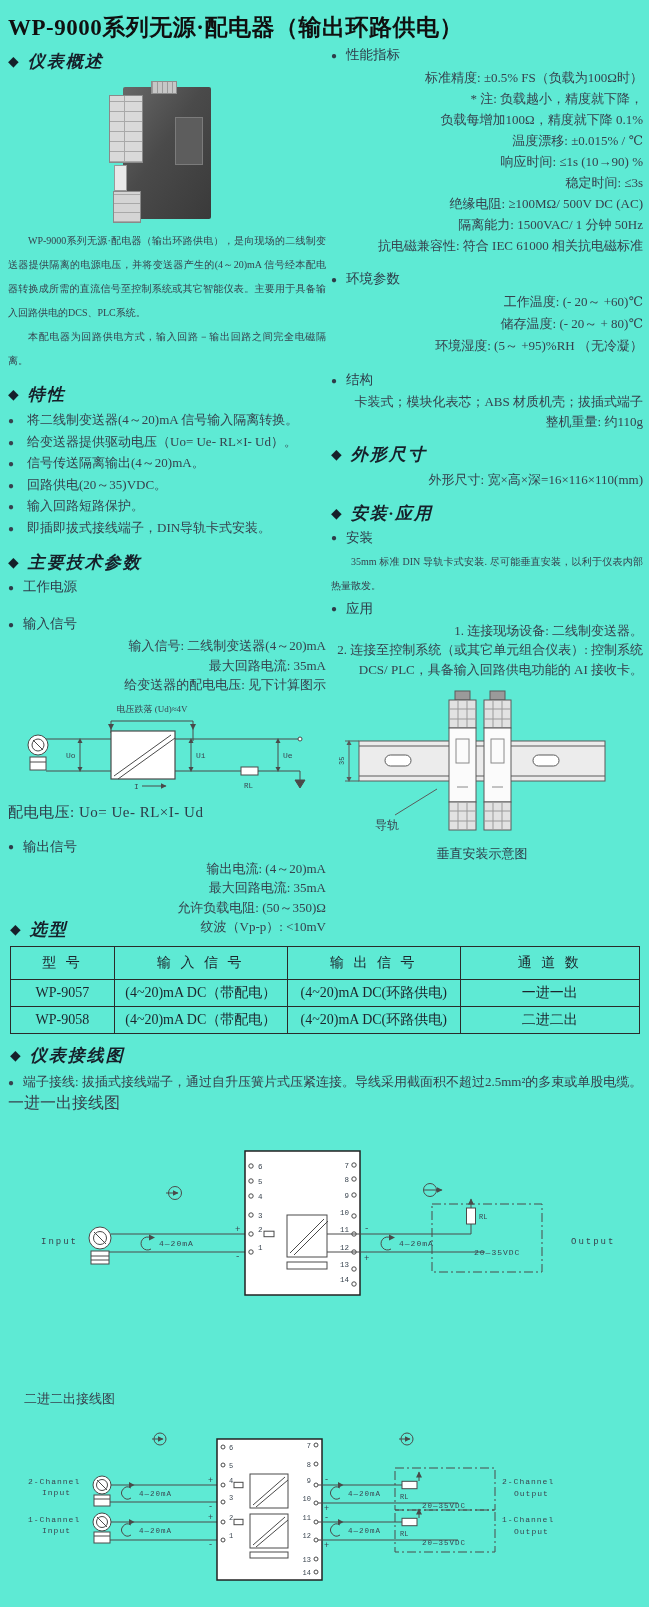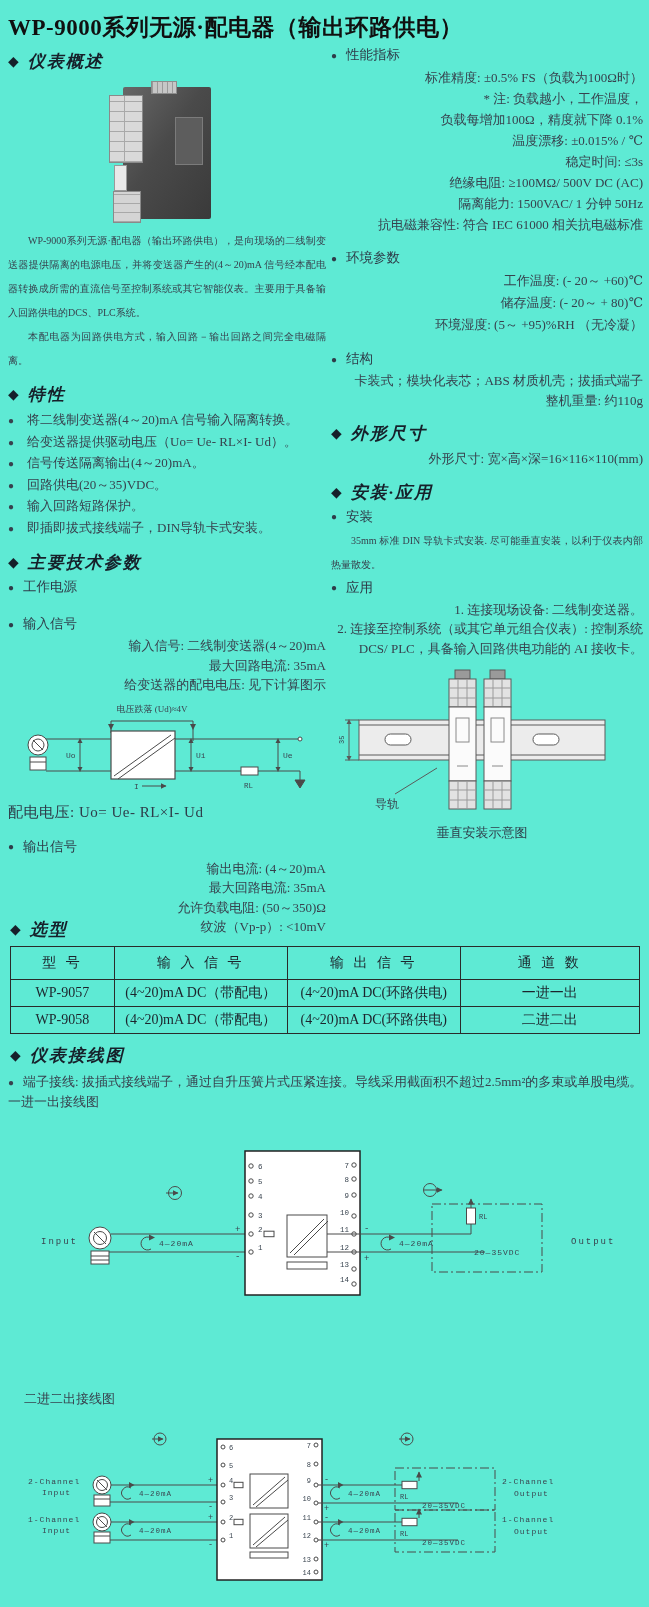--- a/index.html
+++ b/index.html
@@ -30,21 +30,21 @@
   
   .sel-head{position:absolute;left:10px;top:918px;}
   table.sel{position:absolute;left:10px;top:946px;width:630px;border-collapse:collapse;font-size:14px;color:#1c242c;}
   table.sel th,table.sel td{border:1.6px solid #2a2a2a;text-align:center;font-weight:normal;}
   table.sel th{height:30px;letter-spacing:3px;}
   table.sel td{height:24px;}
   .c1{width:16.5%;}.c2{width:27.5%;}.c3{width:27.5%;}.c4{width:28.5%;}
   .wire-head{position:absolute;left:10px;top:1044px;}
   .wire-note{position:absolute;left:8px;top:1072px;width:638px;display:flex;gap:9px;font-size:13px;line-height:19px;}
   .wire-note .b{font-size:10px;padding-top:1px;}
-  .d1-label{position:absolute;left:8px;top:1093px;font-size:13px;}
+  .d1-label{position:absolute;left:8px;top:1093px;font-size:16px;}
   .d2-label{position:absolute;left:24px;top:1390px;font-size:13px;}
   .svg-w1{position:absolute;left:25px;top:1112px;}
   .svg-w2{position:absolute;left:10px;top:1422px;}
   .din-wrap{margin-top:10px;margin-left:6px;}
   .din-cap{font-size:13px;color:#2e3c49;text-align:center;width:290px;margin-top:2px;}
   svg text{font-family:"Liberation Mono","DejaVu Sans Mono",monospace;fill:#3a4550;}
   svg .cjk{font-family:"Liberation Serif","DejaVu Serif",serif;}.gap10{height:10px;}.gap12{height:12px;}.gap14{height:14px;}
 </style>
 </head>
 <body>
@@ -190,23 +190,24 @@
     <div class="ln">允许负载电阻: (50～350)Ω</div>
     <div class="ln">纹波（Vp-p）: &lt;10mV</div>
   </div>
 
   <div class="col-right">
     <div class="sub">
         <span class="b">●</span>
         <span>性能指标</span>
       </div>
     <div class="ln" style="line-height:21px">标准精度: ±0.5% FS（负载为100Ω时）</div>
-    <div class="ln" style="line-height:21px">* 注: 负载越小，工作温度，</div>
+    <div class="ln" style="line-height:21px">* 注: 负载越小，精度就下降，</div>
     <div class="ln" style="line-height:21px">负载每增加100Ω，精度就下降 0.1%</div>
     <div class="ln" style="line-height:21px">温度漂移: ±0.015% / ℃</div>
+    <div class="ln" style="line-height:21px">响应时间: ≤1s (10→90) %</div>
     <div class="ln" style="line-height:21px">稳定时间: ≤3s</div>
     <div class="ln" style="line-height:21px">绝缘电阻: ≥100MΩ/ 500V DC (AC)</div>
     <div class="ln" style="line-height:21px">隔离能力: 1500VAC/ 1 分钟  50Hz</div>
     <div class="ln" style="line-height:21px">抗电磁兼容性: 符合 IEC 61000 相关抗电磁标准</div>
 
     <div class="gap12"></div>
     <div class="sub">
         <span class="b">●</span>
         <span>环境参数</span>
       </div>

